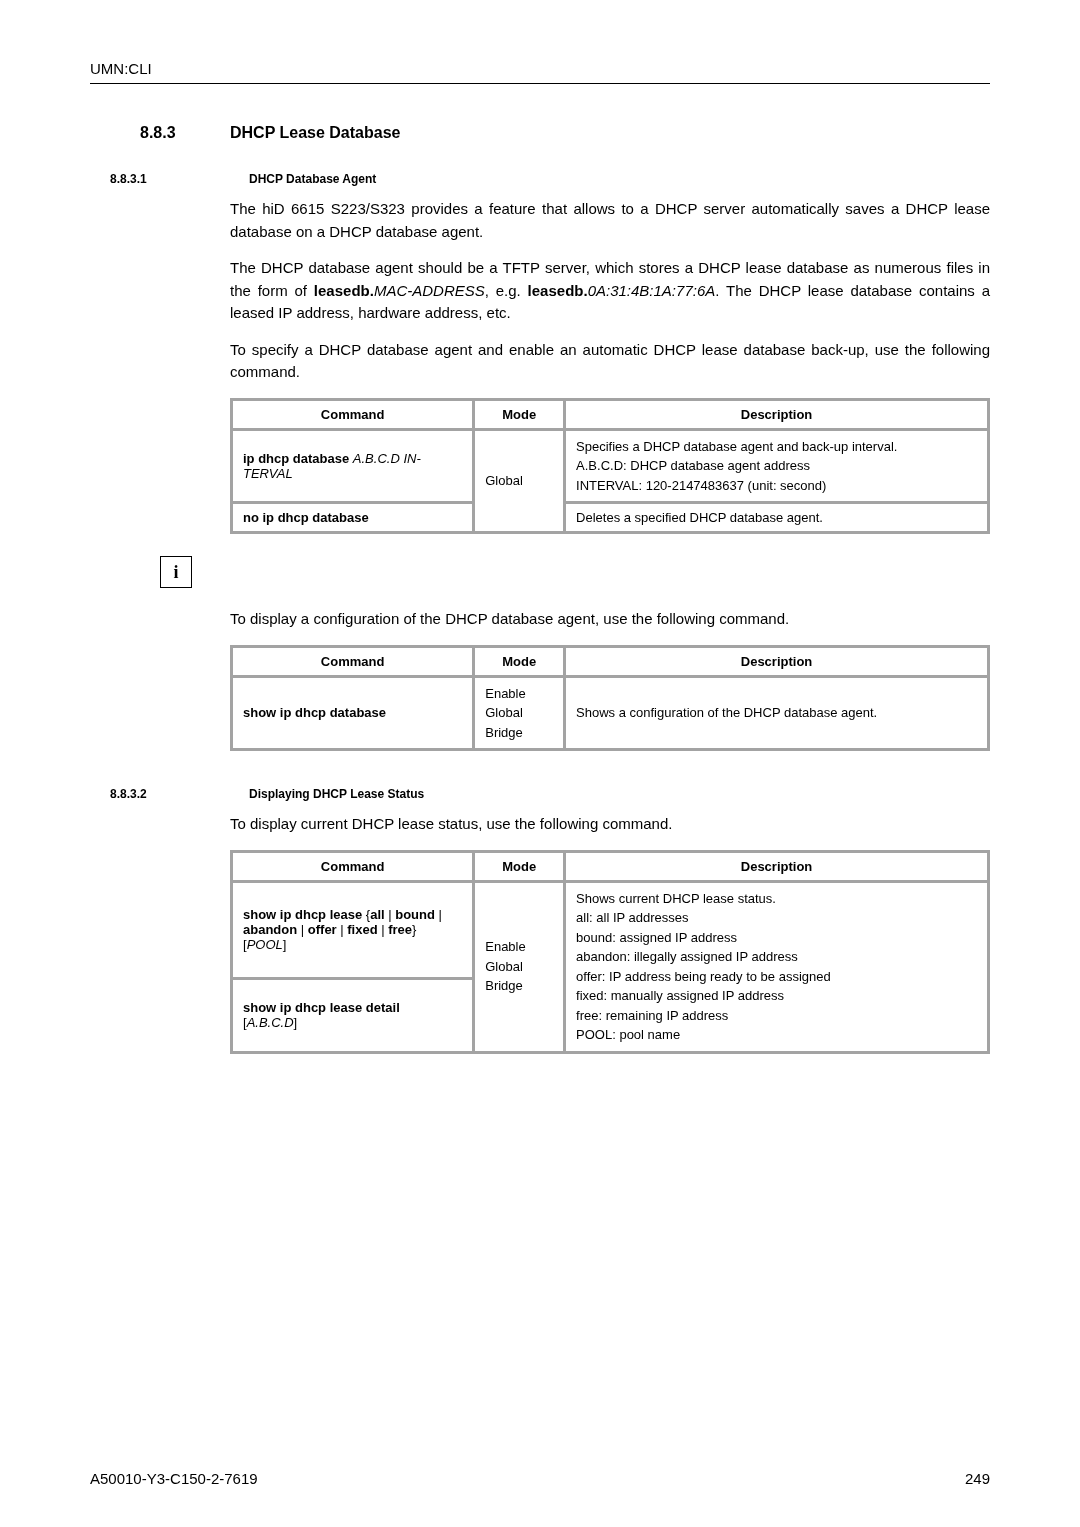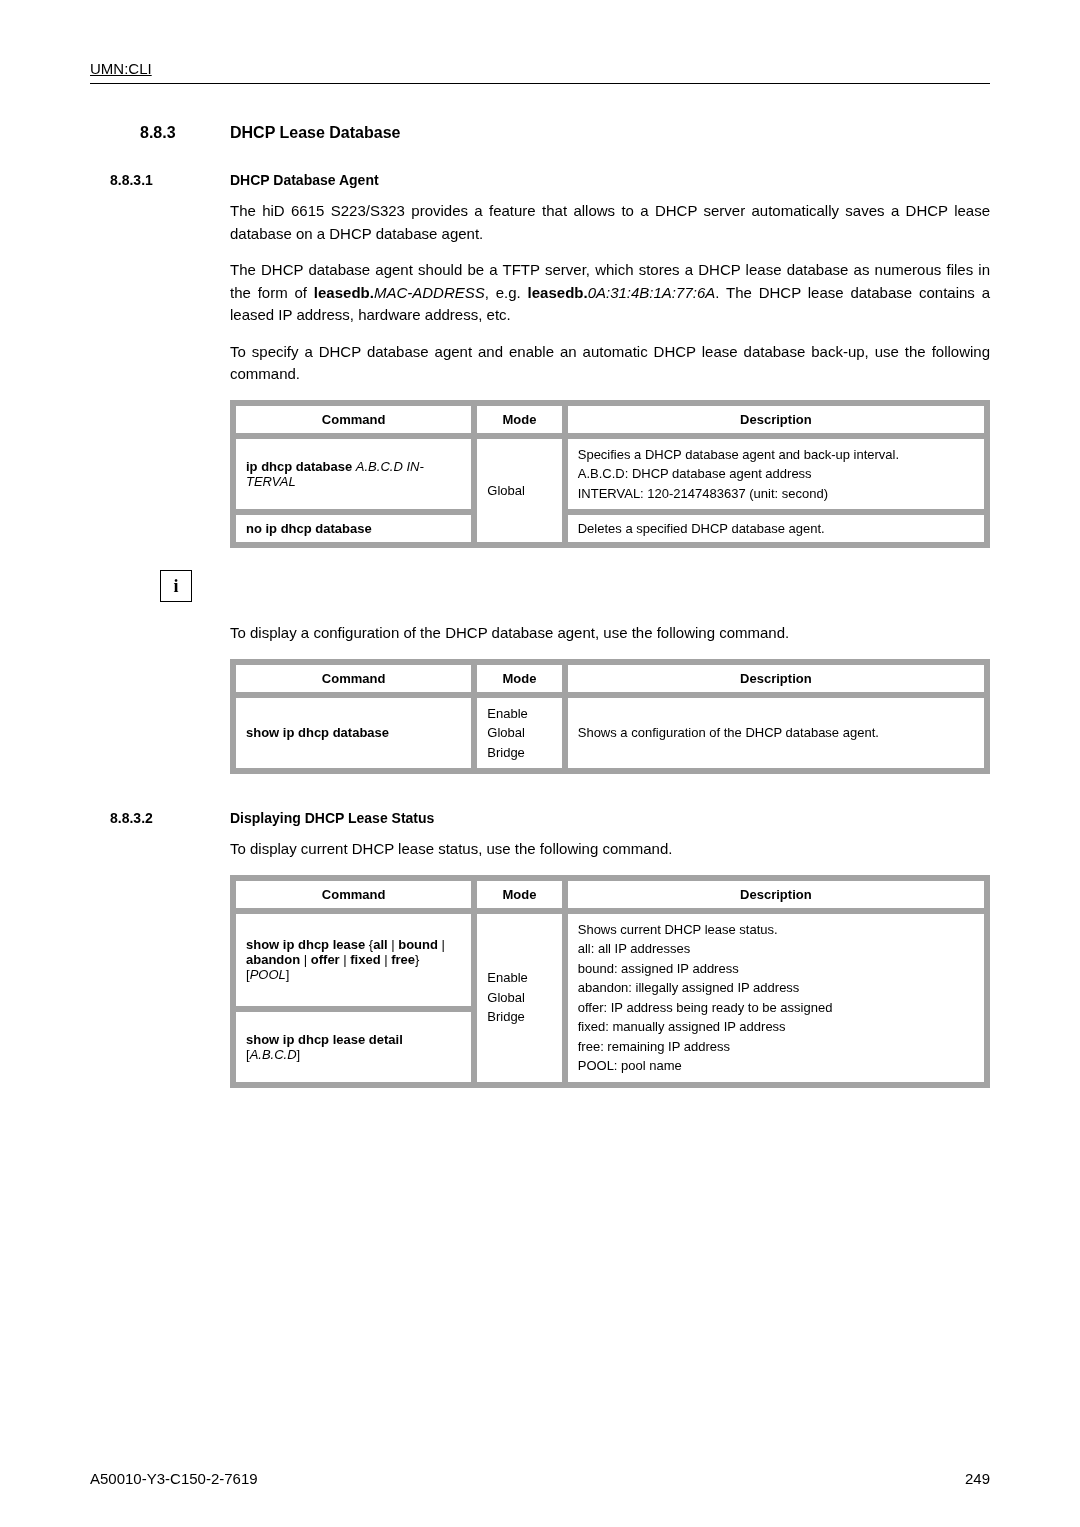--- a/index.html
+++ b/index.html
@@ -12,57 +12,58 @@
       padding: 60px 90px 40px 90px;
       position: relative;
       font-size: 14px;
     }
     .header-row {
       display: flex;
       justify-content: space-between;
       font-size: 15px;
     }
     .header-left { text-align: left; }
-    .header-right { text-align: left; text-decoration: underline; }
+    .header-right { text-align: left; }
     hr.header-rule {
       border: none;
       border-top: 1.5px solid #000;
       margin-top: 6px;
       margin-bottom: 40px;
     }
     .section-title {
       display: flex;
       margin-bottom: 30px;
       font-size: 16px;
       font-weight: bold;
     }
     .section-number { width: 140px; padding-left: 50px; }
     .subsection-title {
       display: flex;
       margin-bottom: 12px;
-      font-size: 14px;
-      font-weight: bold;
+      font-size: 12px;
+      font-weight: bold;
+      gap: 19px;
     }
     .subsection-number { width: 140px; padding-left: 20px; }
     .body-text {
       margin-left: 140px;
       margin-bottom: 14px;
       line-height: 1.5;
       text-align: justify;
       font-size: 15px;
     }
     table.cmd-table {
       margin-left: 140px;
       border-collapse: collapse;
       width: calc(100% - 140px);
       margin-bottom: 22px;
       font-size: 13px;
     }
     table.cmd-table th, table.cmd-table td {
-      border: 6px solid #a3a3a3;
+      border: 3px solid #a3a3a3;
       padding: 6px 10px;
       vertical-align: middle;
       text-align: left;
     }
     table.cmd-table th {
       font-weight: bold;
       text-align: center;
     }
     .col-cmd { width: 32%; }
     .col-mode { width: 12%; text-align: center; }

